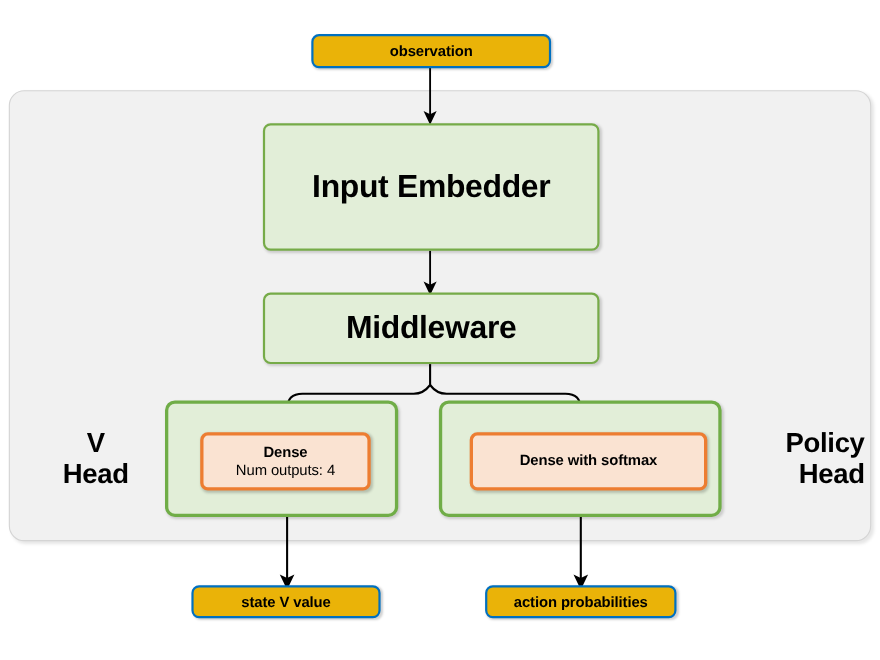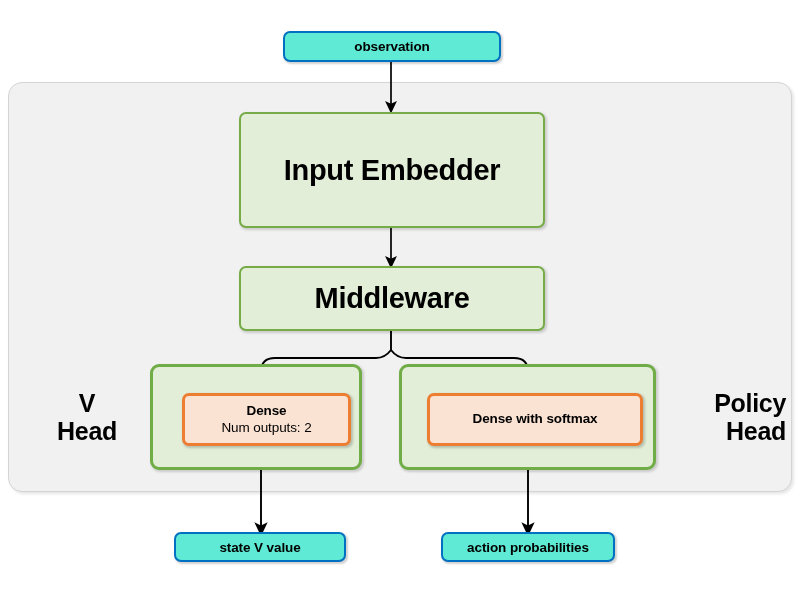--- a/index.html
+++ b/index.html
@@ -32,21 +32,21 @@
   
   .agent-container {
     background: #f1f1f1;
     border: 1px solid #d4d4d4;
     border-radius: 14px;
     box-shadow: 2px 2px 3px rgba(0,0,0,0.10);
   }
 
   
   .io-box {
-    background: #5eead4;
+    background: #eab308;
     border: 2.5px solid #0070c0;
     border-radius: 7px;
     box-shadow: 1.5px 1.5px 2px rgba(0,0,0,0.18);
     font-size: 13.5px;
     font-weight: bold;
     letter-spacing: -0.1px;
   }
 
   
   .green-box {
@@ -149,23 +149,23 @@
   <div class="node green-box big-label" style="left:239px; top:266px; width:306px; height:65px;">
     <span>Middleware</span>
   </div>
 
   <div class="node head-caption" style="left:28px; top:381px; width:118px; height:72px;">
     <span>V</span>
     <span>Head</span>
   </div>
 
   <div class="node head-group" style="left:150px; top:364px; width:212px; height:106px;">
-    <div class="node orange-box" style="left:29px; top:26px; width:169px; height:53px; position:absolute;">
+    <div class="node orange-box" style="left:29px; top:26px; width:155px; height:53px; position:absolute;">
       <span class="orange-title">Dense</span>
-      <span class="orange-sub">Num outputs: 2</span>
+      <span class="orange-sub">Num outputs: 4</span>
     </div>
   </div>
 
   <div class="node head-group" style="left:399px; top:364px; width:257px; height:106px;">
     <div class="node orange-box" style="left:25px; top:26px; width:216px; height:53px; position:absolute;">
       <span class="orange-title">Dense with softmax</span>
     </div>
   </div>
 
   <div class="node head-caption" style="left:662px; top:381px; width:124px; height:72px;align-items:flex-end;">

